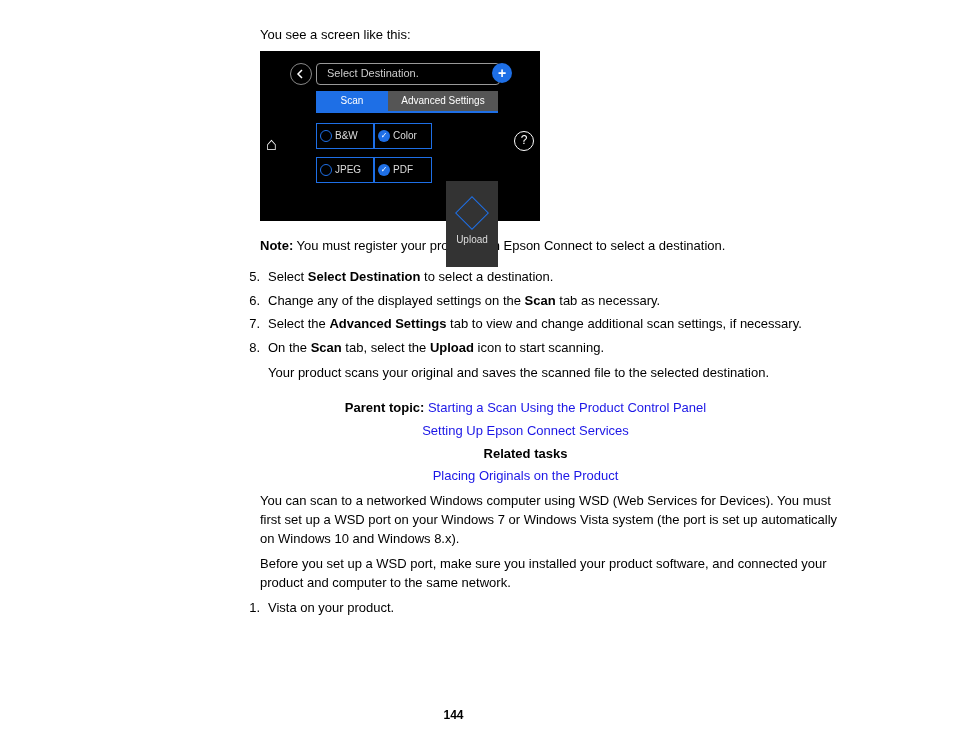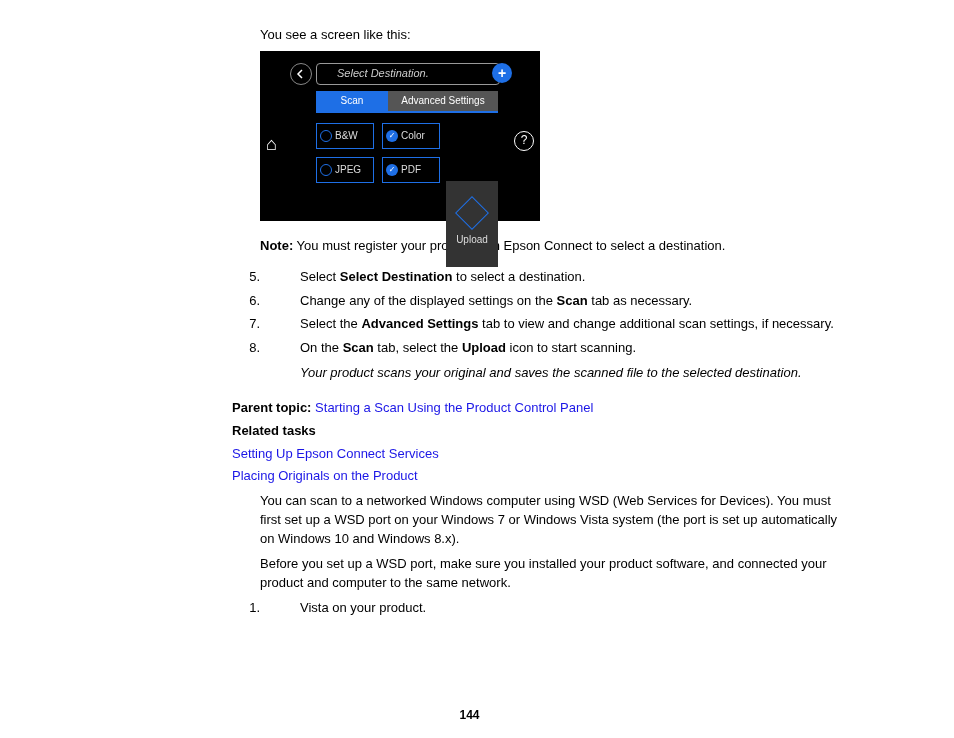--- a/index.html
+++ b/index.html
@@ -102,21 +102,21 @@
 .lcd .body-area {
   position: absolute;
   left: 56px;
   top: 60px;
   width: 182px;
   height: 96px;
   border-top: 2px solid #1e6fe6;
 }
 .lcd .opt-row {
   display: flex;
-  gap: 8px;
+  gap: 0;
   margin-top: 8px;
 }
 .lcd .opt-row:first-child { margin-top: 10px; }
 .lcd .opt {
   height: 26px;
   width: 58px;
   border: 1px solid #1e6fe6;
   display: flex;
   align-items: center;
   justify-content: flex-start;
@@ -165,60 +165,60 @@
 }
 .lcd .help {
   position: absolute;
   top: 80px;
   right: 6px;
   width: 18px; height: 18px;
   border: 1.5px solid #fff; border-radius: 50%;
   color: #fff; font-size: 12px;
   display: flex; align-items: center; justify-content: center;
 }
-.lcd .dest-bar .txt { margin-left: 20px; font-style: italic; }
+.lcd .dest-bar .txt { margin-left: 10px; }
 
 
 ol.steps {
   margin: 4px 0 10px 0;
   padding-left: 0;
   list-style: none;
   counter-reset: none;
 }
 ol.steps > li {
   display: flex;
   margin: 5px 0;
 }
 ol.steps > li .num {
   width: 22px;
   flex: 0 0 22px;
   text-align: right;
   padding-right: 8px;
 }
-ol.steps > li .txt { flex: 1; margin-left: 32px; }
+ol.steps > li .txt { flex: 1; }
 
 .link {
   color: #1b16e6;
   cursor: pointer;
 }
 .bold { font-weight: bold; }
 
 .meta-row {
   margin: 4px 0;
 }
 .section-head {
   font-weight: bold;
   margin: 10px 0 6px 0;
 }
 .sub-indent { margin-left: 140px; }
 
 .page-num {
   position: absolute;
   bottom: 14px;
-  left: 16px; width: 100%;
+  left: 0; width: 100%;
   text-align: center;
   font-weight: bold;
   font-size: 12px;
 }
 </style>
 </head>
 <body>
 
 <div class="page">
 
@@ -294,33 +294,33 @@
     <li>
       <span class="num">7.</span>
       <span class="txt">
         <span>Select the </span><span class="bold">Advanced Settings</span><span> tab to view and change additional scan settings, if necessary.</span>
       </span>
     </li>
     <li>
       <span class="num">8.</span>
       <span class="txt">
         <span>On the </span><span class="bold">Scan</span><span> tab, select the </span><span class="bold">Upload</span><span> icon to start scanning.</span>
-        <div class="para" style="margin-top:6px;font-style:italic;">Your product scans your original and saves the scanned file to the selected destination.</div>
+        <div class="para" style="margin-top:6px;">Your product scans your original and saves the scanned file to the selected destination.</div>
       </span>
     </li>
   </ol>
 
-  <div style="margin-left:112px;">
+  <div style="margin-left:84px;text-align:center;">
     <div class="meta-row">
       <span class="bold">Parent topic:</span>
       <span> </span>
       <span class="link">Starting a Scan Using the Product Control Panel</span>
     </div>
+    <div class="meta-row"><span class="link">Setting Up Epson Connect Services</span></div>
     <div class="meta-row bold">Related tasks</div>
-    <div class="meta-row"><span class="link">Setting Up Epson Connect Services</span></div>
     <div class="meta-row"><span class="link">Placing Originals on the Product</span></div>
   </div>
 
 
   <div class="sub-indent">
     <div class="para">You can scan to a networked Windows computer using WSD (Web Services for Devices). You must first set up a WSD port on your Windows 7 or Windows Vista system (the port is set up automatically on Windows 10 and Windows 8.x).</div>
     <div class="para">Before you set up a WSD port, make sure you installed your product software, and connected your product and computer to the same network.</div>
 
     <ol class="steps" style="margin-left:-22px;">
       <li>

